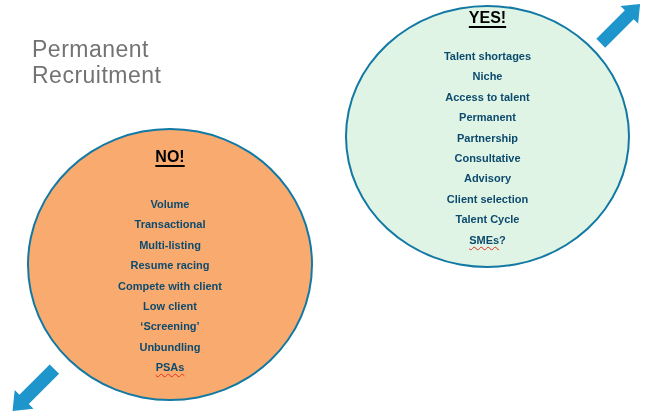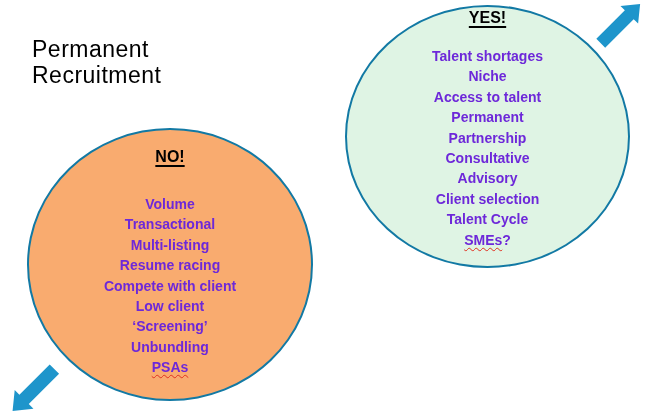--- a/index.html
+++ b/index.html
@@ -49,23 +49,23 @@
     text-decoration: underline;
     text-decoration-thickness: 2px;
     text-underline-offset: 3px;
   }
   .circle-no .circle-title { top: 18px; }
   .circle-yes .circle-title { top: 2px; }
   .item-list {
     position: absolute;
     width: 100%;
     text-align: center;
-    font-size: 14px;
+    font-size: 11px;
     font-weight: 700;
-    color: #6d28d9;
+    color: #0c4a6e;
     line-height: 20.4px;
   }
   .circle-no .item-list { top: 64px; }
   .circle-yes .item-list { top: 39px; }
   .squiggle {
     text-decoration: underline wavy #e03020;
     text-decoration-thickness: 1px;
     text-underline-offset: 2px;
   }
   .arrow {
@@ -83,21 +83,21 @@
     width: 54px;
     height: 51px;
   }
   .arrow-down-left svg { transform: rotate(180deg); }
 </style>
 </head>
 <body>
 
 <div class="canvas">
 
-  <div class="page-title" style="color: #000000;">Permanent Recruitment</div>
+  <div class="page-title" style="color: #737373;">Permanent Recruitment</div>
 
   <div class="circle circle-no" style="background: rgb(249, 171, 111); border-color: rgb(18, 121, 164);">
     <div class="circle-title">NO!</div>
     <div class="item-list">
         <div>Volume</div>
         <div>Transactional</div>
         <div>Multi-listing</div>
         <div>Resume racing</div>
         <div>Compete with client</div>
         <div>Low client</div>

